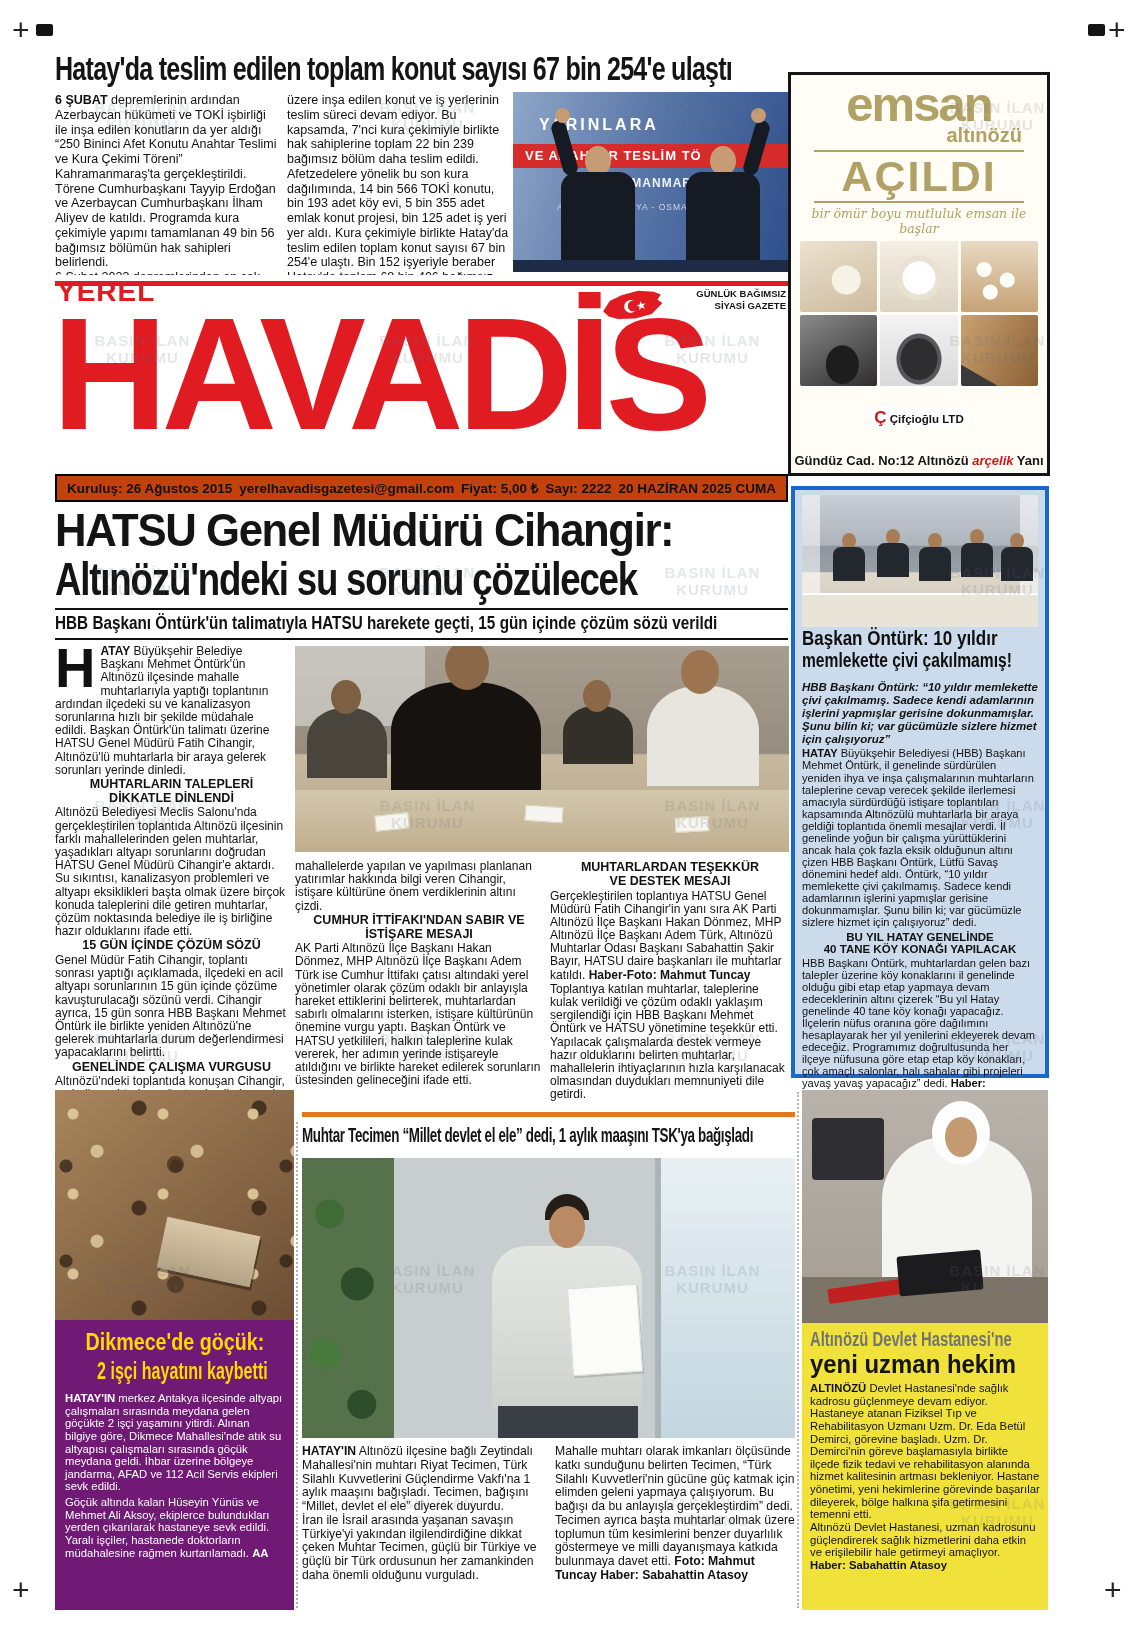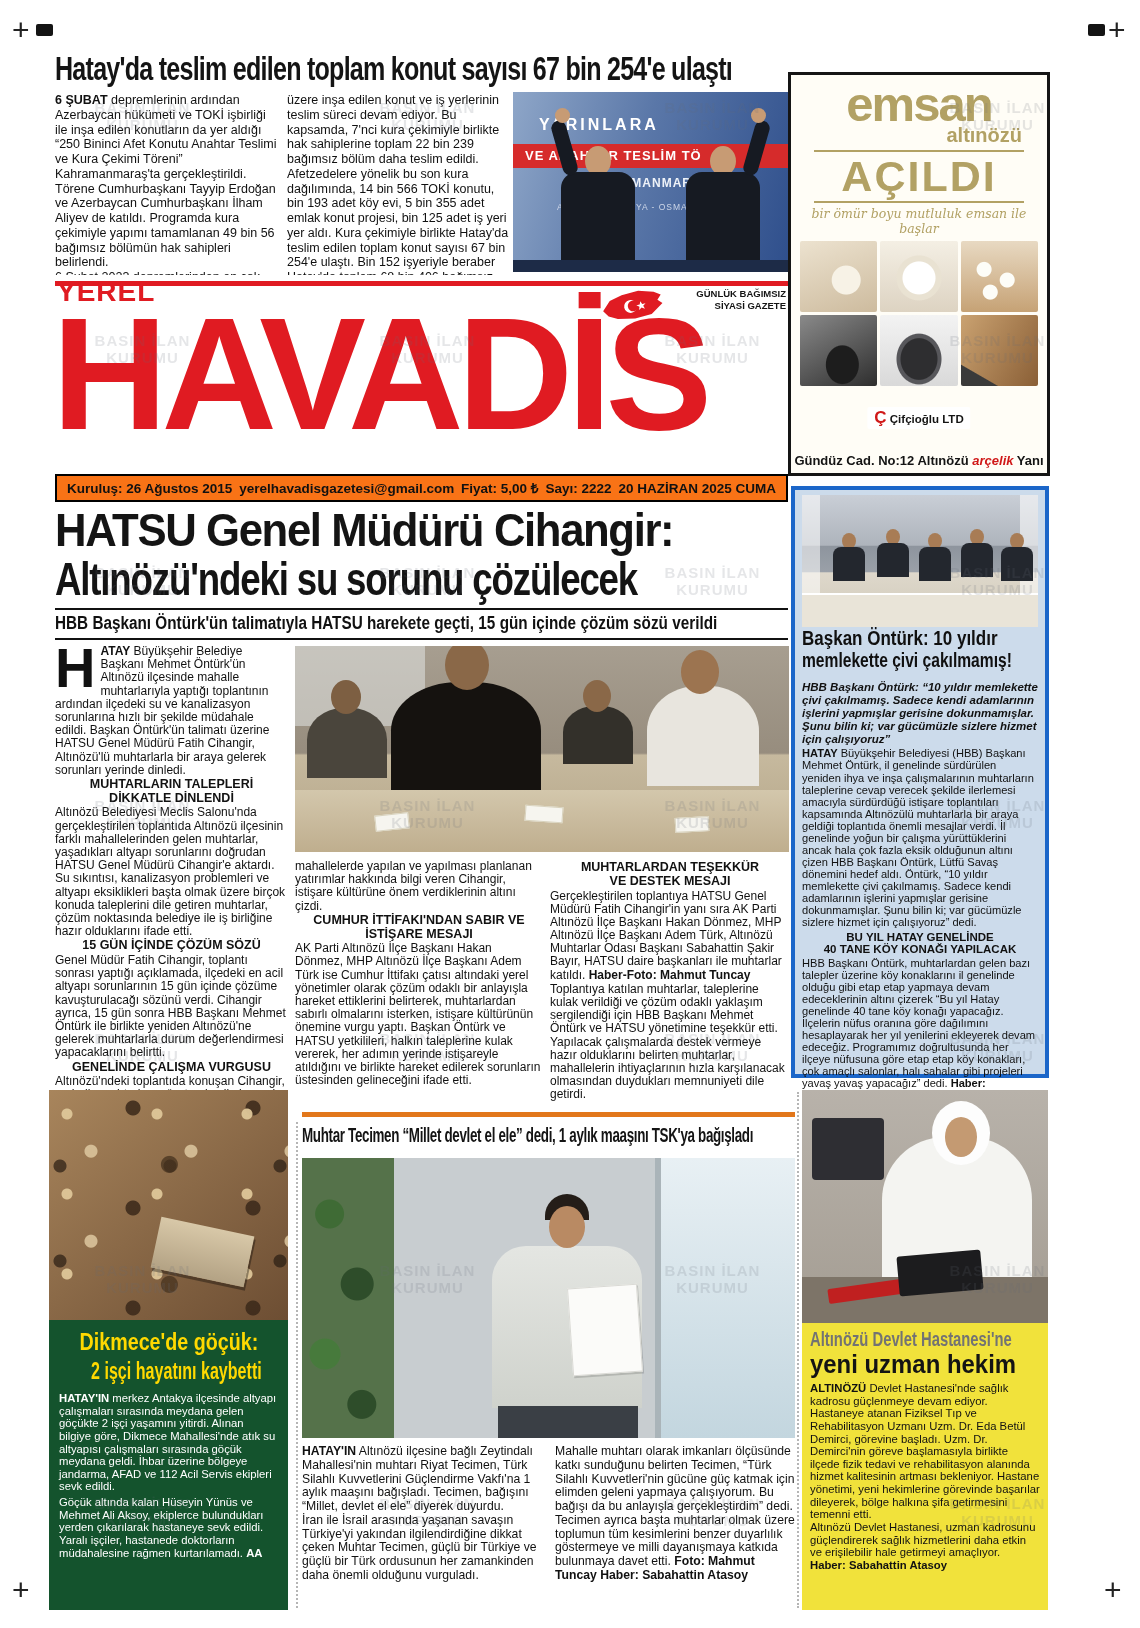--- a/index.html
+++ b/index.html
@@ -75,21 +75,21 @@
   
   .kicker { position:absolute; left:57px; top:276px; font-size:28px; font-weight:900; color:#e01b22; letter-spacing:1px; z-index:2; }
   .mast { position:absolute; left:52px; top:294px; font-size:160px; font-weight:bold; color:#e01b22;
           letter-spacing:-6px; line-height:1; white-space:nowrap; }
   .map { position:absolute; left:601px; top:288px; z-index:3; transform:rotate(-12deg); }
   .tagline { position:absolute; left:650px; top:288px; width:136px; text-align:right;
              font-size:9.5px; font-weight:900; line-height:1.3; color:#141414; }
 
   
   .infobar { position:absolute; left:55px; top:474px; width:733px; height:28px; border:2px solid #000;
-             background:#f97316; display:flex; align-items:center; justify-content:space-between;
+             background:#c2410c; display:flex; align-items:center; justify-content:space-between;
              padding:0 10px; font-size:13.5px; font-weight:bold; }
 
   
   .mh { position:absolute; left:55px; top:505px; line-height:49px; font-weight:900; color:#141414; letter-spacing:-1.5px; font-size:47px; }
   .deck { position:absolute; left:55px; top:608px; width:733px; border-top:2px solid #111; border-bottom:2px solid #111;
           padding:3px 0 4px; font-size:18px; font-weight:800; }
 
   .mcol { position:absolute; font-size:12px; line-height:1.1; overflow:hidden; }
   .mcol p { margin:0 0 1px; }
   .sub { font-weight:bold; text-align:center; font-size:12.5px; white-space:pre-line; margin:1px 0; }
@@ -114,21 +114,21 @@
   .bluebox { position:absolute; left:791px; top:486px; width:258px; height:592px;
              border:4px solid #1b66c9; background:#ccdbeb; padding:5px 7px; }
   .bb-h { font-size:20px; font-weight:900; line-height:22px; color:#101010; }
   .bb-intro { font-size:11.5px; font-weight:bold; font-style:italic; line-height:1.12; margin-top:10px; }
   .bb-p { font-size:11.1px; line-height:1.09; margin-top:2px; }
   .bb-sub { font-size:11.5px; font-weight:bold; text-align:center; white-space:pre-line; margin-top:2px; }
 
   .vsep { position:absolute; border-left:2px dotted #b5b5b5; }
 
   
-  .gocuk { position:absolute; left:49px; top:1090px; width:239px; height:520px; background:#14532d; }
+  .gocuk { position:absolute; left:55px; top:1090px; width:239px; height:520px; background:#701a75; }
   .photo4 { width:100%; height:230px;
             background-image:
               radial-gradient(circle at 20% 30%, rgba(222,198,152,.95) 0 5px, transparent 6px),
               radial-gradient(circle at 70% 18%, rgba(58,40,25,.85) 0 7px, transparent 8px),
               radial-gradient(circle at 42% 68%, rgba(222,200,160,.85) 0 6px, transparent 7px),
               radial-gradient(circle at 86% 62%, rgba(70,50,30,.75) 0 8px, transparent 9px),
               radial-gradient(circle at 10% 80%, rgba(40,28,18,.7) 0 6px, transparent 7px),
               linear-gradient(140deg,#a8855c,#6d4e33);
             background-size:90px 80px,120px 100px,100px 90px,140px 120px,110px 95px,100% 100%;
             position:relative; }

